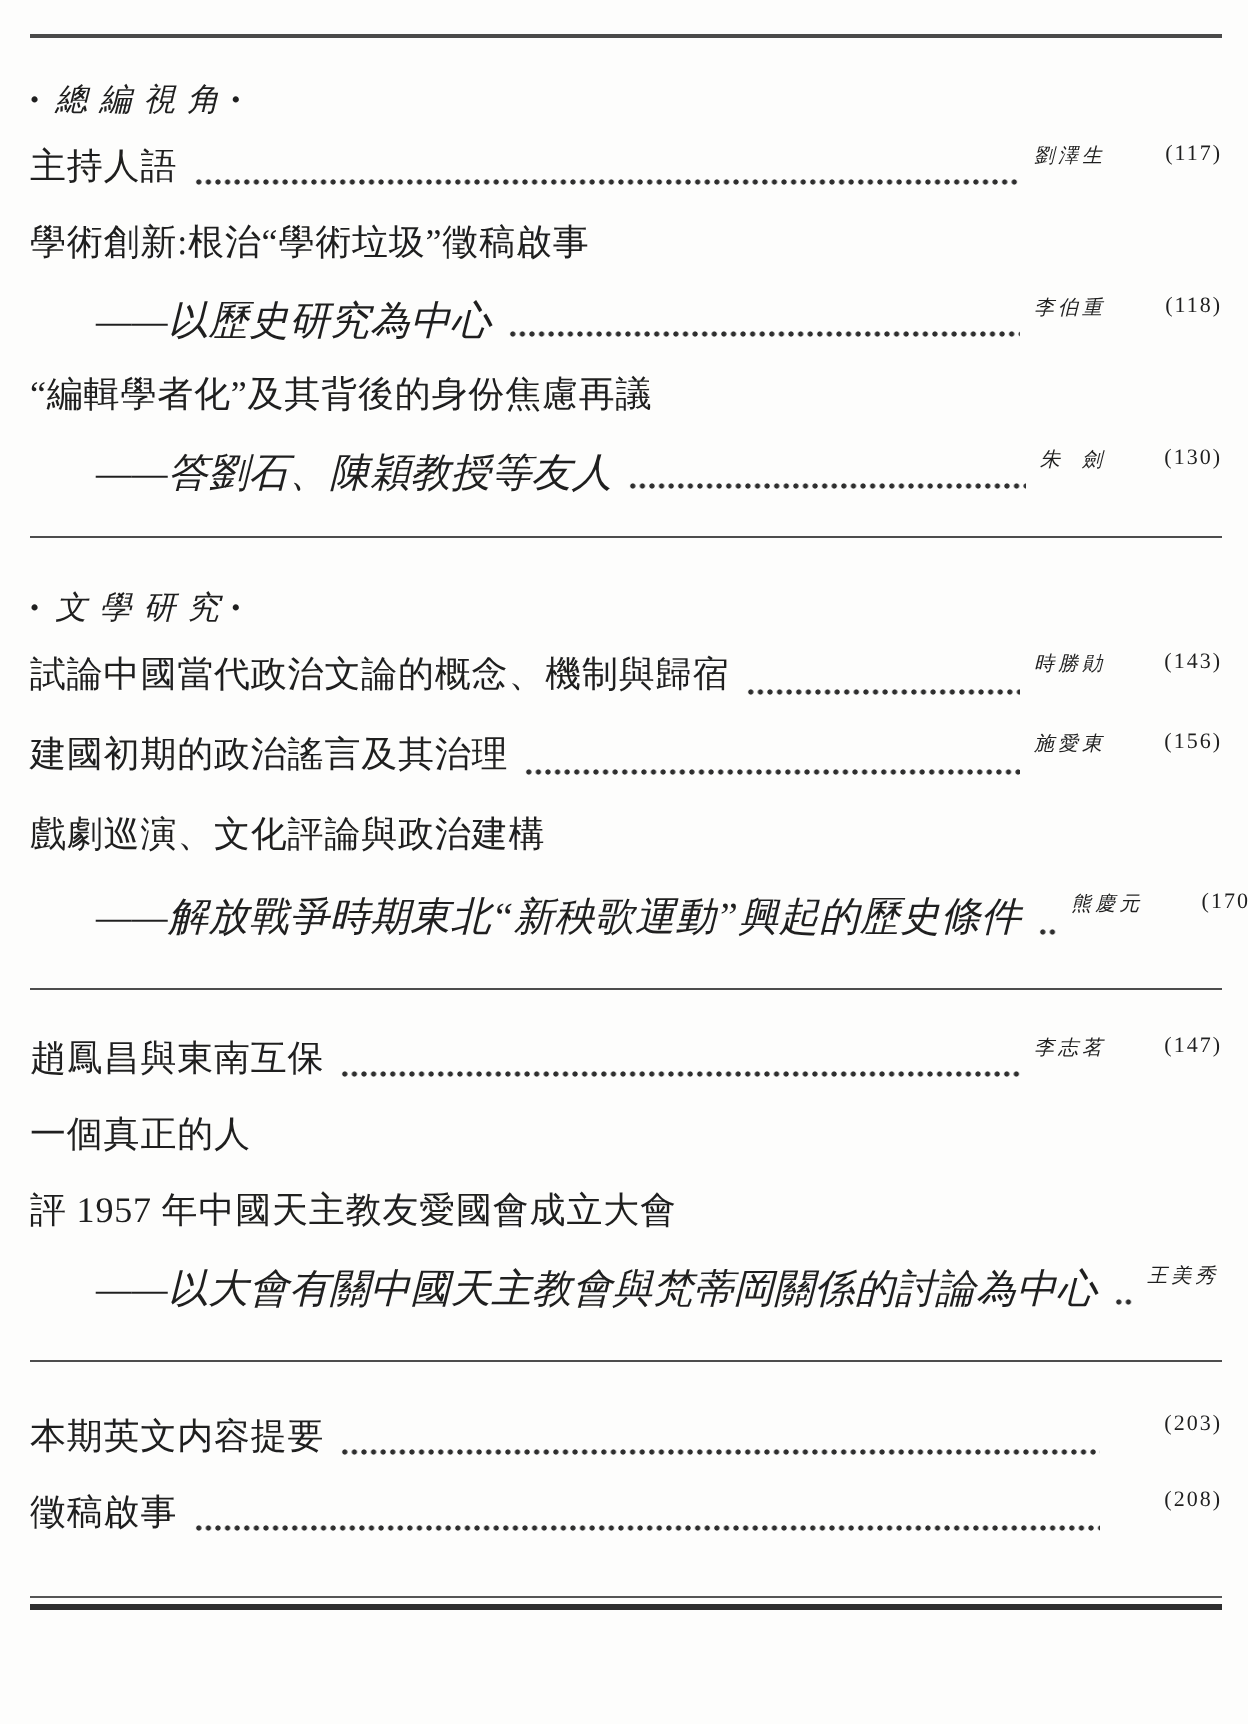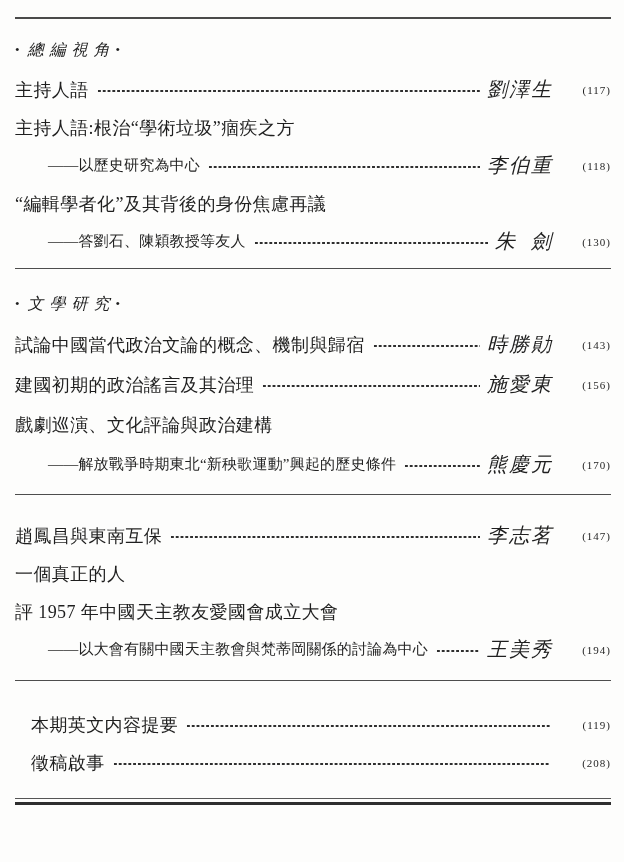--- a/index.html
+++ b/index.html
@@ -19,63 +19,64 @@
     height: 1.5px;
     background: #4a4a4a;
   }
   .divider { height: 1px; background: #4d4d4d; }
   .divider.d0 { margin-top: 7px; }
   .divider.d1 { margin-top: 9px; }
   .divider.d2 { margin-top: 11px; }
   .sec-0 { margin-top: 12px; }
   .sec-1 { margin-top: 16px; }
   .sec-2 { margin-top: 22px; }
-  .sec-3 { margin-top: 25px; margin-left: 16px; }
+  .sec-3 { margin-top: 25px; }
   .section-header {
     height: 40px;
     display: flex;
     align-items: center;
     font-size: 16px;
   }
   .section-header .hdr-text {
     font-style: italic;
     letter-spacing: 6px;
     margin: 0 0 0 8px;
   }
   .section-header .bullet {
     font-size: 13px;
     position: relative;
     top: -1px;
   }
   .row {
     height: 38px;
     display: flex;
-    align-items: center;
+    align-items: flex-start;
     white-space: nowrap;
   }
   .sec-1 .row { height: 40px; }
   .row .title { font-size: 18px; letter-spacing: 0.4px; }
   .row.indent { padding-left: 33px; }
   .row.indent .title {
-    font-size: 15px;
+    font-size: 20px;
+    font-style: italic;
     letter-spacing: 0.2px;
   }
   .leader {
     flex: 1 1 auto;
     align-self: center;
     height: 8px;
     margin: 2px 7px 0 8px;
     background-image: radial-gradient(circle, #2e2e2e 1.1px, rgba(0,0,0,0) 1.5px);
     background-size: 4.8px 8px;
     background-repeat: repeat-x;
     background-position: left center;
     min-width: 10px;
   }
   .author {
-    font-size: 20px;
+    font-size: 10px;
     font-style: italic;
     letter-spacing: 2px;
     margin-right: 4px;
   }
   .pageno {
     font-size: 11px;
     min-width: 54px;
     text-align: right;
     letter-spacing: 1px;
   }
@@ -98,21 +99,21 @@
           <span class="hdr-text">總編視角</span>
           <span class="bullet">•</span>
         </div>
         <div class="row">
           <span class="title">主持人語</span>
           <span class="leader"></span>
           <span class="author">劉澤生</span>
           <span class="pageno">(117)</span>
         </div>
         <div class="row">
-          <span class="title">主持人語:根治“學術垃圾”痼疾之方</span>
+          <span class="title">學術創新:根治“學術垃圾”徵稿啟事</span>
         </div>
         <div class="row indent">
           <span class="title">——以歷史研究為中心</span>
           <span class="leader"></span>
           <span class="author">李伯重</span>
           <span class="pageno">(118)</span>
         </div>
         <div class="row">
           <span class="title">“編輯學者化”及其背後的身份焦慮再議</span>
         </div>
@@ -171,21 +172,21 @@
           <span class="leader"></span>
           <span class="author">王美秀</span>
           <span class="pageno">(194)</span>
         </div>
       </div>
       <div class="divider d2"></div>
       <div class="sec sec-3">
         <div class="row">
           <span class="title">本期英文内容提要</span>
           <span class="leader"></span>
-          <span class="pageno">(119)</span>
+          <span class="pageno">(203)</span>
         </div>
         <div class="row">
           <span class="title">徵稿啟事</span>
           <span class="leader"></span>
           <span class="pageno">(208)</span>
         </div>
       </div>
     </div>
   <div class="bottom-rule"></div>
 </div>

